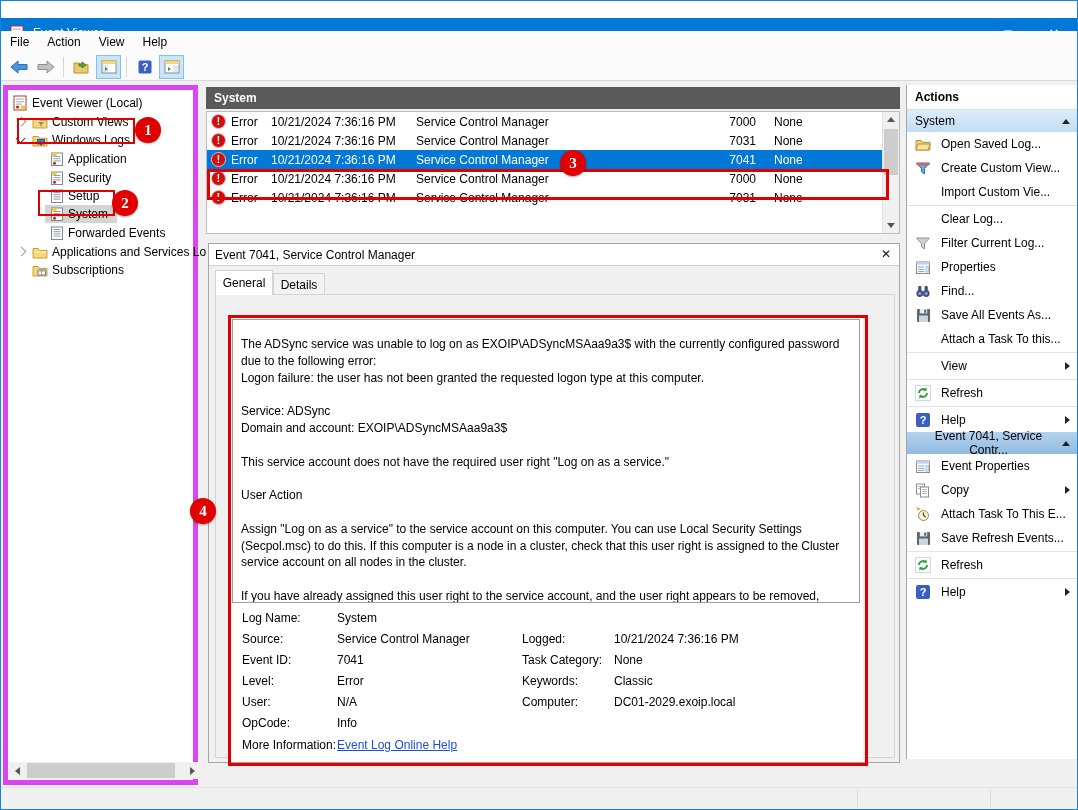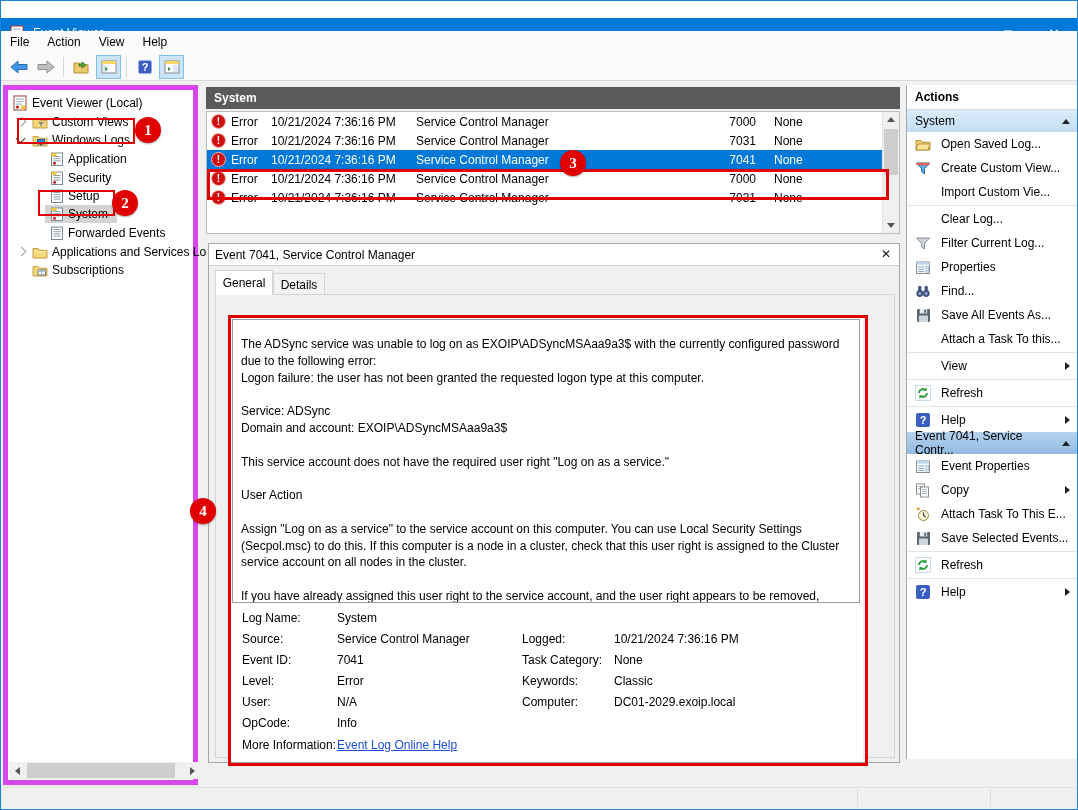--- a/index.html
+++ b/index.html
@@ -72,21 +72,21 @@
   .fl1{position:absolute;left:33px;}
   .fv1{position:absolute;left:128px;}
   .fl2{position:absolute;left:313px;}
   .fv2{position:absolute;left:405px;}
   .link{color:#1d4ed8;text-decoration:underline;}
   
   .actions{left:905px;top:84px;width:172px;height:674px;background:#fff;border-left:1px solid #a6a6a6;box-sizing:border-box;}
   .atitle{height:24px;line-height:24px;font-weight:bold;padding-left:8px;border-bottom:1px solid #dcdcdc;}
   .asection{height:22px;display:flex;align-items:center;padding:0 8px;}
   .asection.s1{background:linear-gradient(#dcecfb,#c2ddf4);}
-  .asection.s2{background:linear-gradient(#b4d2ee,#92bbe1);}
+  .asection.s2{background:linear-gradient(#b4d2ee,#92bbe1);text-align:center;}
   .collapse{margin-left:auto;width:0;height:0;border-style:solid;border-width:0 4px 5px 4px;border-color:transparent transparent #222 transparent;}
   .aitem{height:24px;display:flex;align-items:center;padding-left:8px;}
   .aico{width:16px;height:16px;margin-right:10px;display:flex;align-items:center;justify-content:center;flex:none;}
   .subarrow{margin-left:auto;margin-right:8px;width:0;height:0;border-style:solid;border-width:4px 0 4px 5px;border-color:transparent transparent transparent #222;}
   .asep{height:1px;background:#e4e4e4;margin:1px 0;}
   
   .redbox{position:absolute;border:2px solid #e00000;z-index:40;pointer-events:none;}
   .redbox.thick{border-width:3px;}
   .badge{position:absolute;width:26px;height:26px;border-radius:50%;background:#e00000;color:#fff;
     font-family:"Liberation Serif","DejaVu Serif",serif;font-weight:bold;font-size:15px;
@@ -574,21 +574,21 @@
     </div>
     <div class="aitem">
       <span class="aico">
           <svg width="15" height="15">
             <rect x="1" y="1" width="13" height="13" rx="1" fill="#5b6670"></rect>
             <rect x="3.8" y="1" width="7.4" height="4.4" fill="#e8eef2"></rect>
             <rect x="8.2" y="1.6" width="2" height="3.2" fill="#5b6670"></rect>
             <rect x="3" y="7.5" width="9" height="6.5" fill="#cdd6dc"></rect>
           </svg>
         </span>
-      <span>Save Selected Events...</span>
+      <span>Save Refresh Events...</span>
     </div>
     <div class="asep"></div>
     <div class="aitem">
       <span class="aico">
           <svg width="16" height="16">
             <rect x="0.5" y="0.5" width="15" height="15" fill="#fff" stroke="#c8dcec"></rect>
             <path d="M4 8 a4 4 0 0 1 6.9-2.7" fill="none" stroke="#2f9e3f" stroke-width="1.8"></path>
             <path d="M11.6 2.2 v3.6 h-3.6 z" fill="#2f9e3f"></path>
             <path d="M12 8 a4 4 0 0 1 -6.9 2.7" fill="none" stroke="#2f9e3f" stroke-width="1.8"></path>
             <path d="M4.4 13.8 v-3.6 h3.6 z" fill="#2f9e3f"></path>

